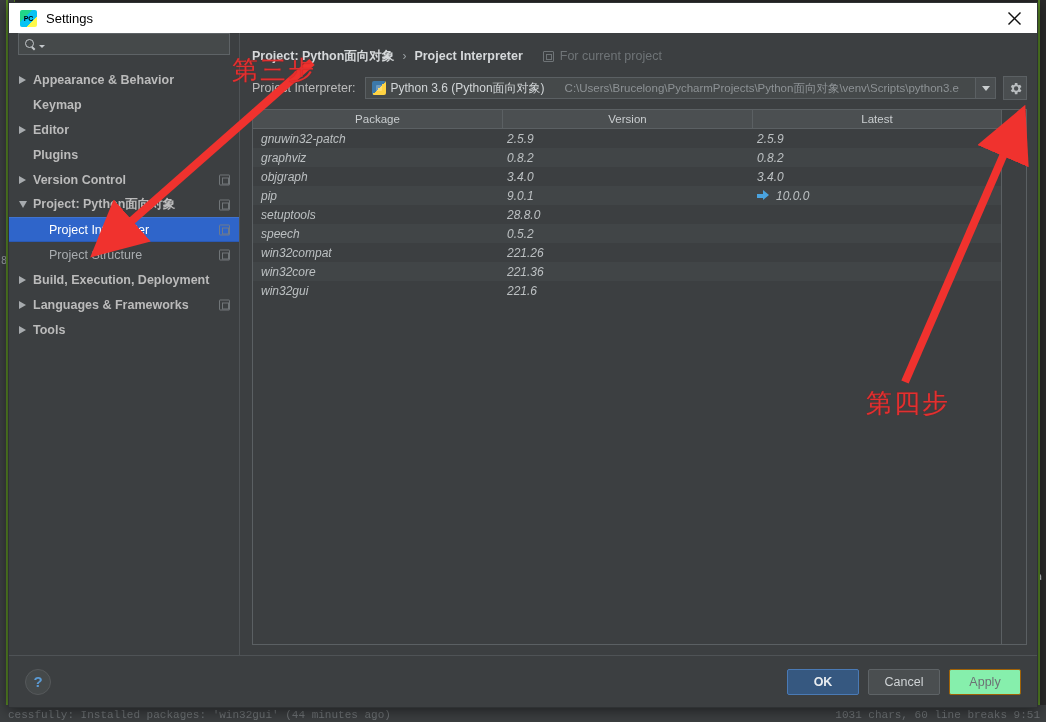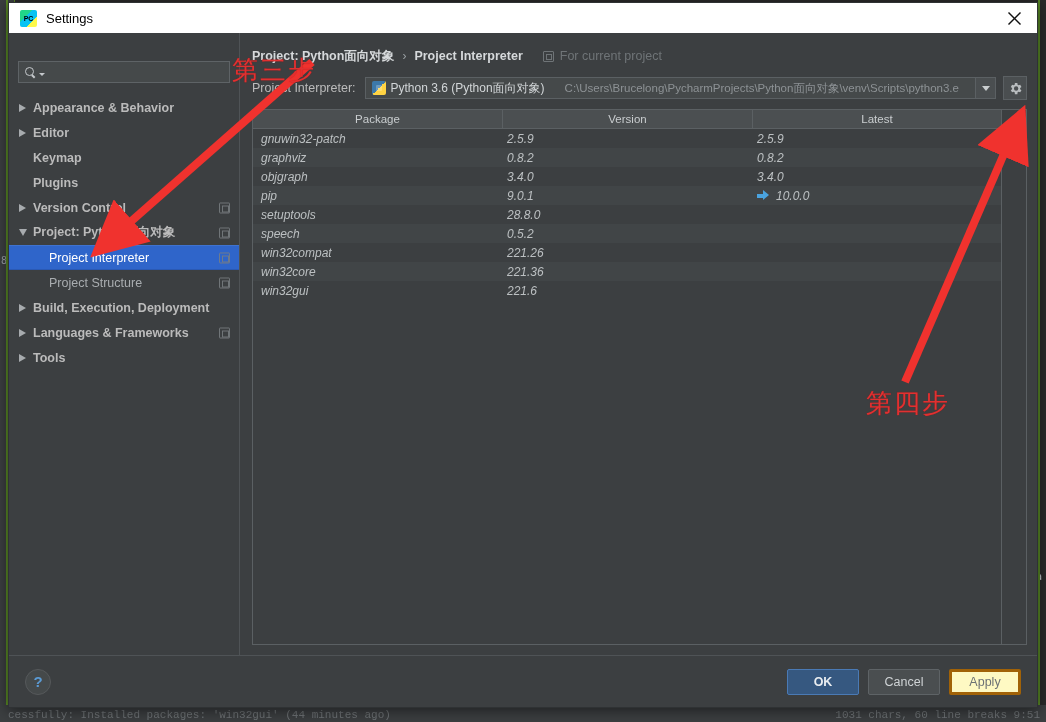--- a/index.html
+++ b/index.html
@@ -110,21 +110,21 @@
     min-height: 0;
     background: #3c3f41;
   }
 
   
   #sidebar {
     width: 230px;
     flex: 0 0 230px;
     background: #3c3f41;
     display: flex; flex-direction: column;
-    padding-top: 28px;
+    padding-top: 0;
   }
   #search-wrap {
     margin: 0 9px 12px 9px;
     height: 22px;
     background: #45494a;
     border: 1px solid #5e6366;
     display: flex; align-items: center;
     padding: 0 5px;
   }
   #search-wrap .mag {
@@ -456,22 +456,22 @@
     border: 1px solid #4a7ab5;
     color: #e9edf0;
     font-weight: bold;
   }
   .dlg-btn.normal {
     background: #4a4e50;
     border: 1px solid #5e6366;
     color: #cfd3d5;
   }
   .dlg-btn.disabled {
-    background: #fef9c3;
-    border: 3px solid #a16207;
+    background: #86efac;
+    border: 1px solid #a16207;
     color: #6d7275;
   }
 
   
   #anno {
     position: absolute; inset: 0;
     pointer-events: none;
   }
   .anno-text {
     position: absolute;
@@ -528,29 +528,29 @@
       <div id="tree">
 
         <div class="tree-item">
           <span class="tree-arrow">
               <i class="tri-right"></i>
             </span>
           <span class="tree-label">Appearance &amp; Behavior</span>
         </div>
 
         <div class="tree-item">
+          <span class="tree-arrow"></span>
+          <span class="tree-label">Keymap</span>
+        </div>
+
+        <div class="tree-item">
           <span class="tree-arrow">
               <i class="tri-right"></i>
             </span>
           <span class="tree-label">Editor</span>
-        </div>
-
-        <div class="tree-item">
-          <span class="tree-arrow"></span>
-          <span class="tree-label">Keymap</span>
         </div>
 
         <div class="tree-item">
           <span class="tree-arrow"></span>
           <span class="tree-label">Plugins</span>
         </div>
 
         <div class="tree-item">
           <span class="tree-arrow">
               <i class="tri-right"></i>

